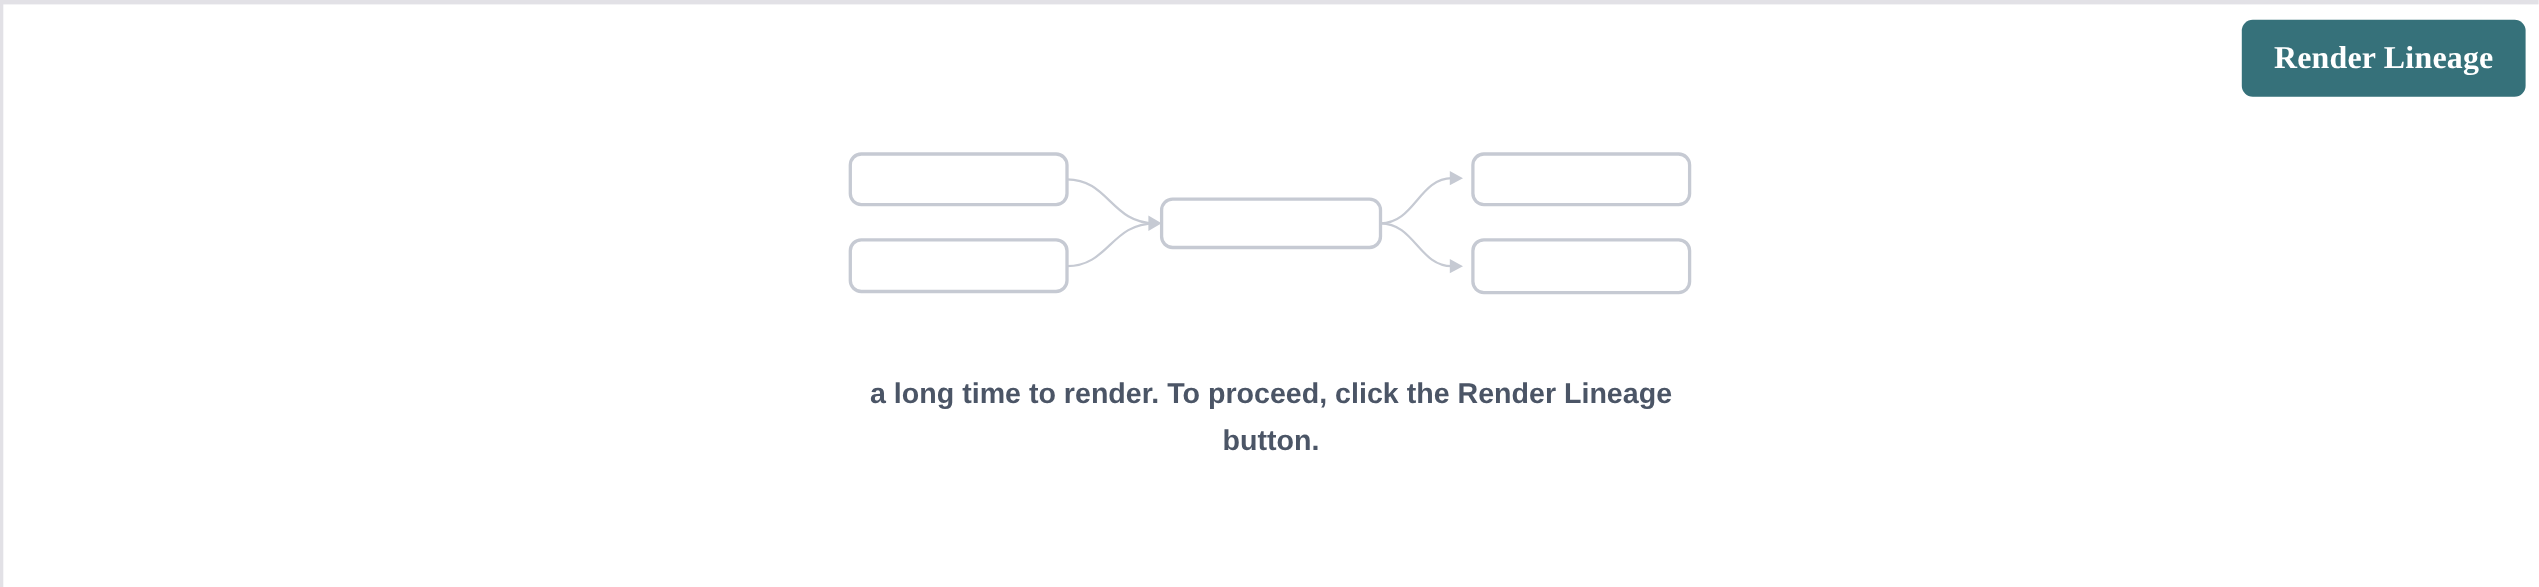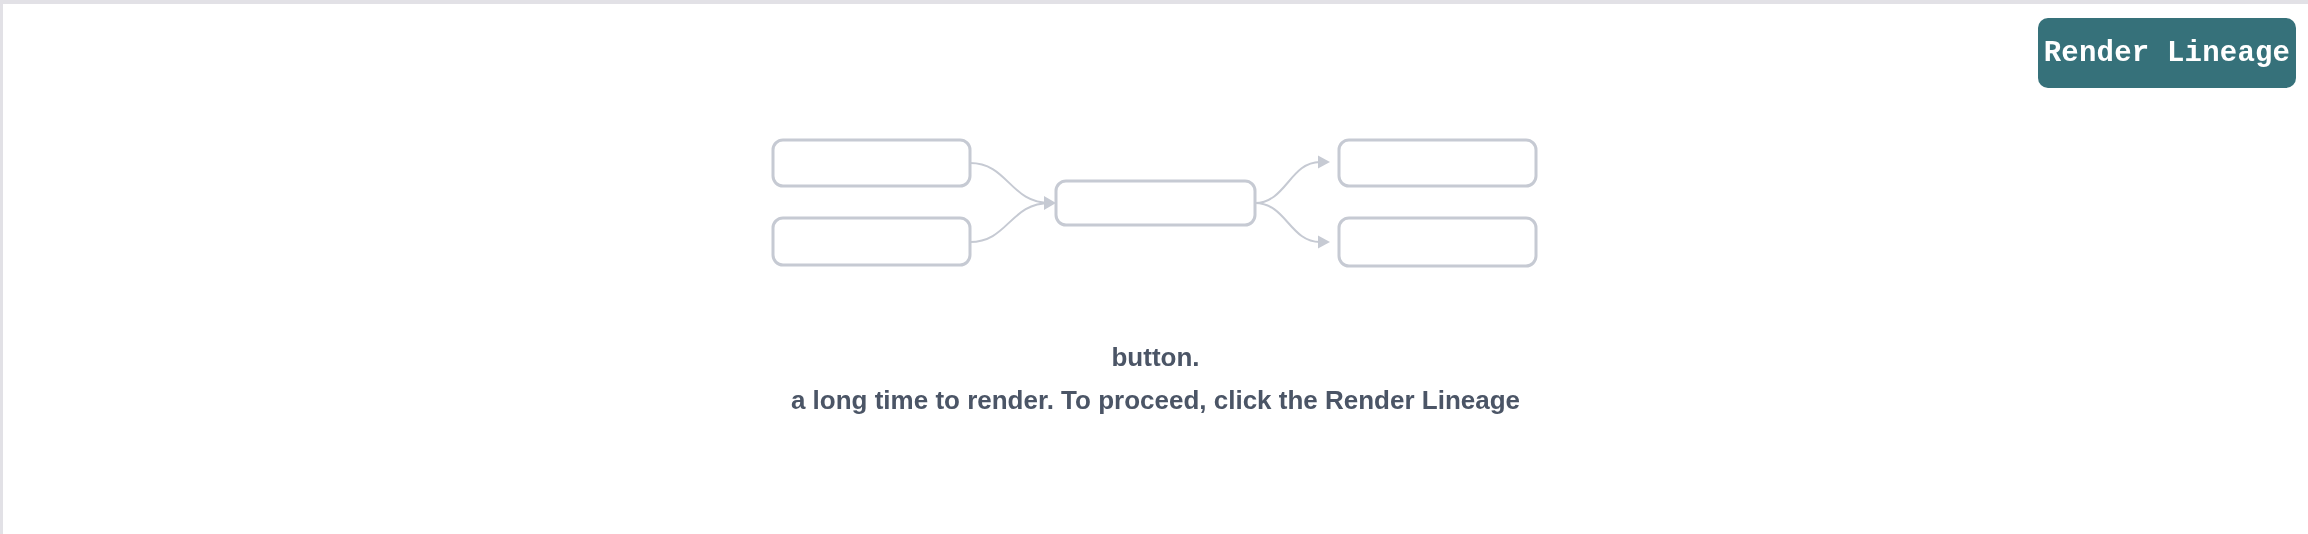--- a/index.html
+++ b/index.html
@@ -13,21 +13,21 @@
   *{margin:0;padding:0;box-sizing:border-box;}
   html,body{width:2308px;height:534px;overflow:hidden;background:var(--background);
     font-family:"Liberation Sans",sans-serif;}
   .panel{position:relative;width:2308px;height:534px;background:var(--background);}
   .top-divider{position:absolute;left:0;top:0;width:2308px;height:4px;background:var(--divider);}
   .left-divider{position:absolute;left:0;top:0;width:3px;height:534px;background:var(--divider);}
   .render-btn{
     position:absolute;top:18px;right:12px;width:258px;height:70px;
     background:var(--accent-teal);color:var(--button-text);
     border:none;border-radius:10px;cursor:pointer;
-    font-family:Liberation Mono, monospace;font-size:29px;font-weight:bold;
+    font-family:Liberation Serif, serif;font-size:29px;font-weight:bold;
     display:flex;align-items:center;justify-content:center;letter-spacing:0.2px;
   }
   .empty-state{position:absolute;left:0;top:0;width:2308px;height:534px;}
   .graphic{position:absolute;left:756px;top:128px;width:800px;height:150px;}
   .graphic rect{fill:none;stroke:var(--graphic-stroke);stroke-width:3;}
   .graphic path.edge{fill:none;stroke:var(--graphic-stroke);stroke-width:2;}
   .graphic path.head{fill:var(--graphic-stroke);stroke:none;}
   .message{
     position:absolute;left:704px;top:336px;width:903px;
     text-align:center;color:var(--message-text);
@@ -59,18 +59,18 @@
       <path class="head" d="M 562 107.5 L 574 114 L 562 120.5 Z"></path>
 
       <rect x="17" y="12" width="197" height="46" rx="10"></rect>
       <rect x="17" y="90" width="197" height="47" rx="10"></rect>
       <rect x="300" y="53" width="199" height="44" rx="10"></rect>
       <rect x="583" y="12" width="197" height="46" rx="10"></rect>
       <rect x="583" y="90" width="197" height="48" rx="10"></rect>
     </svg>
 
     <div class="message">
+      <div class="line">a long time to render. To proceed, click the Render Lineage</div>
       <div class="line">button.</div>
-      <div class="line">a long time to render. To proceed, click the Render Lineage</div>
     </div>
 
   </div>
 </div>
 
 </body></html>

